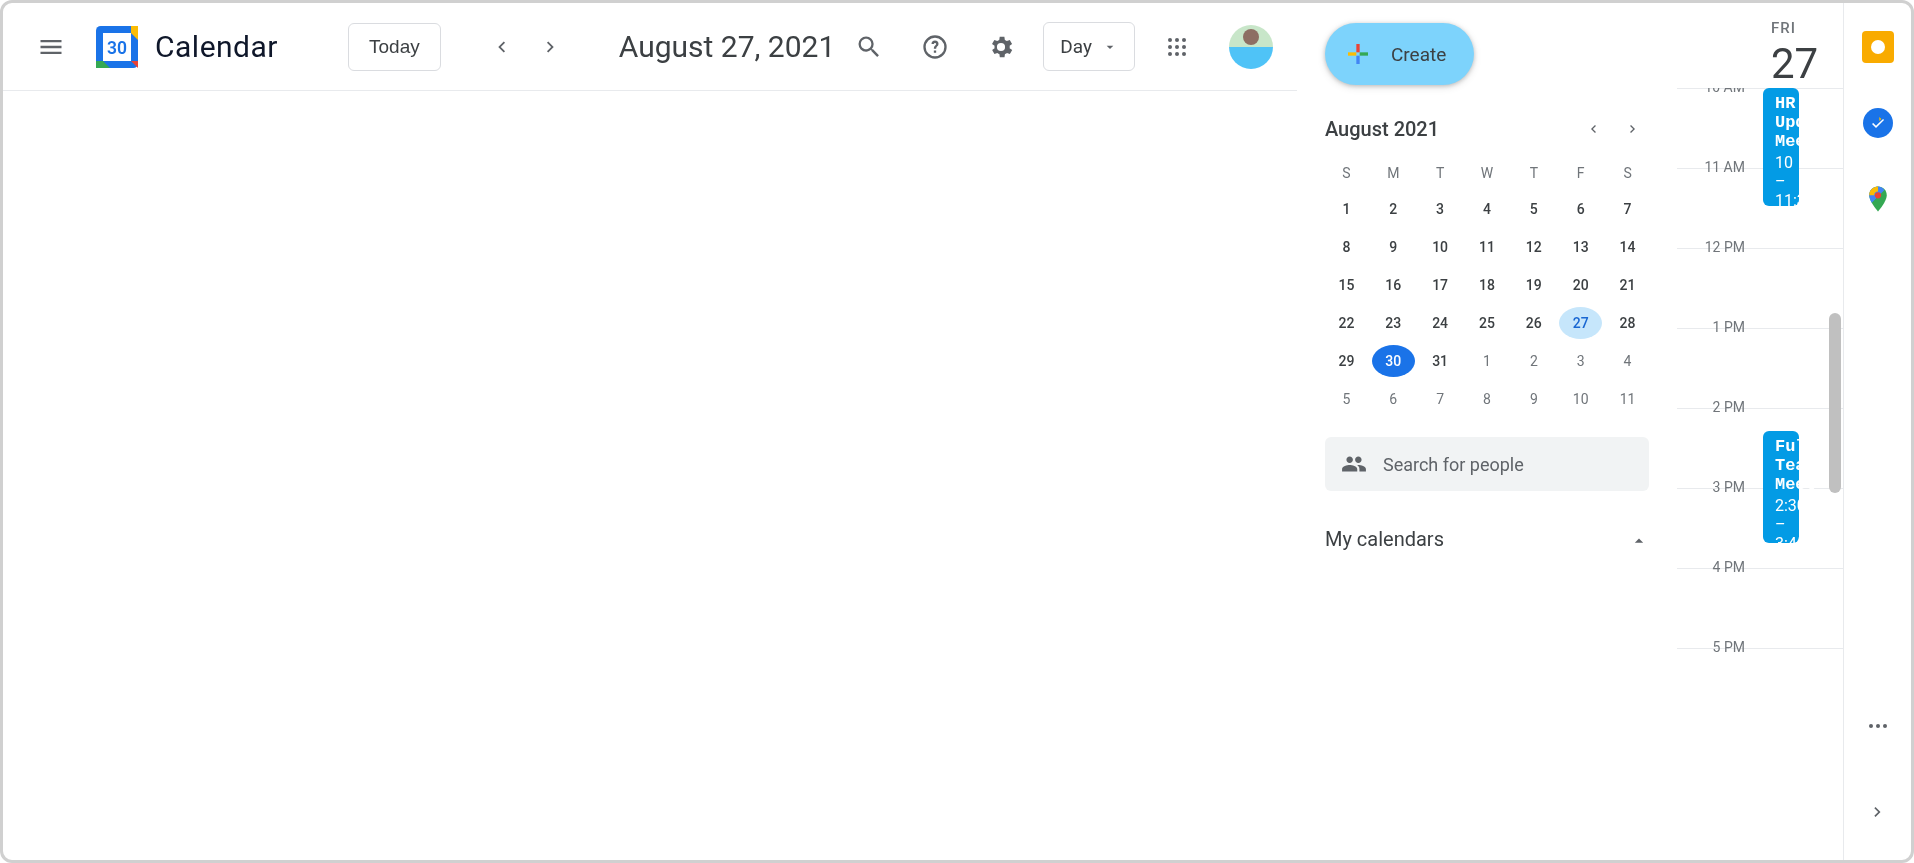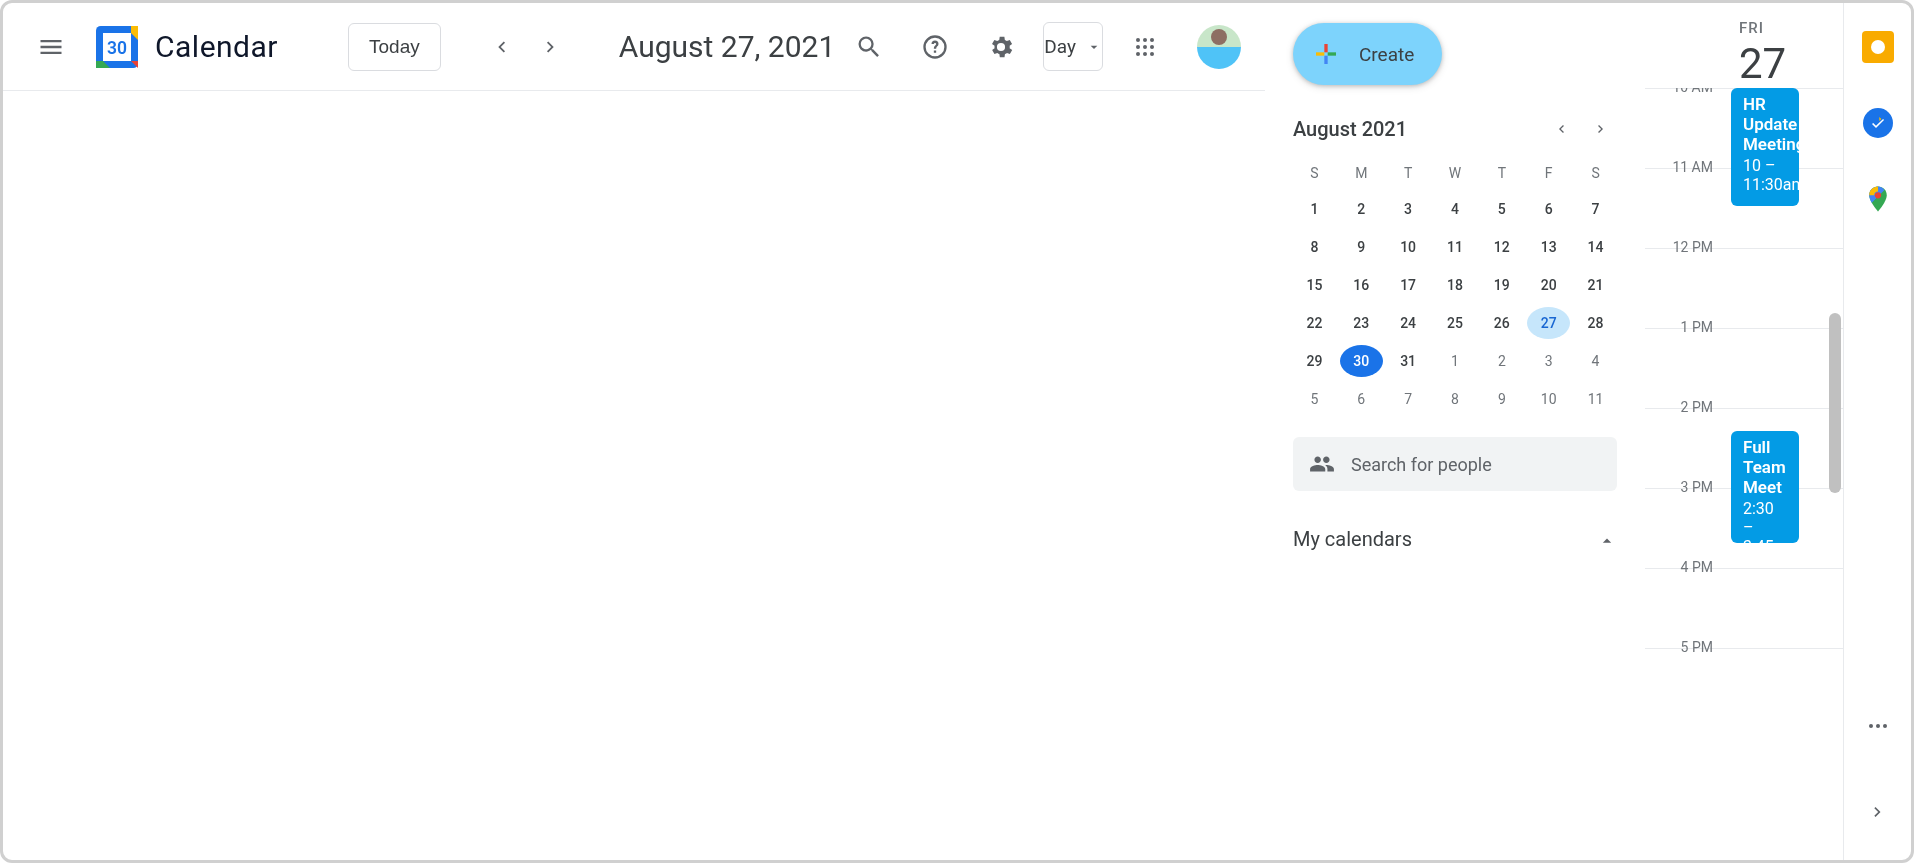--- a/index.html
+++ b/index.html
@@ -12,21 +12,21 @@
 .logo-icon { width: 56px; height: 56px; }
 .logo-text { font-size: 30px; color: #0f172a; letter-spacing: 0.5px; }
 .today-btn { margin-left: 60px; padding: 12px 20px; border: 1px solid #dadce0; border-radius: 6px; background: #fff; font-size: 19px; color: #3c4043; cursor: pointer; }
 .nav-arrows { display: flex; gap: 6px; margin-left: 28px; }
 .nav-arrow { width: 44px; height: 44px; display: flex; align-items: center; justify-content: center; cursor: pointer; border-radius: 50%; }
 .nav-arrow svg { width: 22px; height: 22px; fill: #5f6368; }
 .date-title { font-size: 30px; color: #3c4043; margin-left: 36px; font-weight: 400; }
 .header-right { margin-left: auto; display: flex; align-items: center; gap: 18px; }
 .icon-btn { width: 48px; height: 48px; display: flex; align-items: center; justify-content: center; cursor: pointer; border-radius: 50%; }
 .icon-btn svg { width: 28px; height: 28px; fill: #5f6368; }
-.view-select { display: flex; align-items: center; gap: 10px; padding: 12px 0; border: 1px solid #dadce0; border-radius: 6px; cursor: pointer; font-size: 19px; }
+.view-select { display: flex; align-items: center; gap: 10px; padding: 12px 16px; border: 1px solid #dadce0; border-radius: 6px; cursor: pointer; font-size: 19px; }
 .view-select svg { width: 16px; height: 16px; fill: #5f6368; }
 .apps-btn svg { width: 24px; height: 24px; fill: #5f6368; }
 .avatar { width: 44px; height: 44px; border-radius: 50%; background: linear-gradient(#c8e6c9 50%, #4fc3f7 50%); margin-left: 10px; cursor: pointer; display: flex; align-items: flex-start; justify-content: center; padding-top: 4px; }
 .avatar-head { width: 16px; height: 16px; border-radius: 50%; background: #8d6e63; }
 .body { display: flex; flex: 1; overflow: hidden; }
 .sidebar { width: 380px; padding: 20px 28px; overflow-y: auto; }
 .create-btn { display: inline-flex; align-items: center; gap: 18px; padding: 16px 28px 16px 18px; border-radius: 40px; box-shadow: 0 1px 4px rgba(0,0,0,0.2), 0 2px 8px rgba(0,0,0,0.12); background: #7dd3fc; cursor: pointer; font-size: 19px; color: #3c4043; }
 .mini-cal { margin-top: 28px; }
 .mini-header { display: flex; align-items: center; justify-content: space-between; margin-bottom: 14px; margin-top: 16px; }
 .mini-title { font-size: 20px; color: #3c4043; font-weight: 500; }
@@ -49,21 +49,21 @@
 .day-header { display: flex; padding-left: 80px; padding-top: 16px; }
 .day-header-col { padding-left: 14px; }
 .dow-label { font-size: 15px; color: #70757a; font-weight: 500; letter-spacing: 1px; }
 .daynum { font-size: 42px; color: #3c4043; margin-top: 2px; }
 .tz-label { font-size: 13px; color: #70757a; padding-left: 10px; margin-top: -22px; }
 .grid-scroll { flex: 1; overflow-y: auto; position: relative; }
 .grid-inner { position: relative; height: 720px; }
 .hour-row { display: flex; height: 80px; border-top: 1px solid #e8eaed; }
 .hour-label { width: 80px; text-align: right; padding-right: 12px; font-size: 14px; color: #70757a; transform: translateY(-10px); }
 .event { position: absolute; left: 86px; right: 44px; background: #039be5; color: #fff; border-radius: 6px; padding: 6px 12px; cursor: pointer; }
-.event-title { font-size: 17px; font-weight: 600; }
+.event-title { font-size: 17px; font-weight: 600; font-family: Liberation Mono, monospace; }
 .event-time { font-size: 16px; margin-top: 2px; }
 .right-rail { width: 68px; border-left: 1px solid #e8eaed; display: flex; flex-direction: column; align-items: center; padding-top: 26px; gap: 40px; }
 .rail-icon { width: 36px; height: 36px; cursor: pointer; display: flex; align-items: center; justify-content: center; }
 .rail-keep { background: #f9ab00; border-radius: 4px; width: 32px; height: 32px; display: flex; align-items: center; justify-content: center; }
 .rail-keep-bulb { width: 14px; height: 14px; background: #fff; border-radius: 50%; }
 .rail-tasks { width: 30px; height: 30px; background: #1a73e8; border-radius: 50%; display: flex; align-items: center; justify-content: center; }
 .rail-maps { width: 30px; height: 30px; }
 .rail-bottom { margin-top: auto; margin-bottom: 30px; display: flex; flex-direction: column; gap: 50px; align-items: center; }
 .rail-more svg { width: 24px; height: 24px; fill: #5f6368; }
 .rail-expand svg { width: 20px; height: 20px; fill: #5f6368; }

